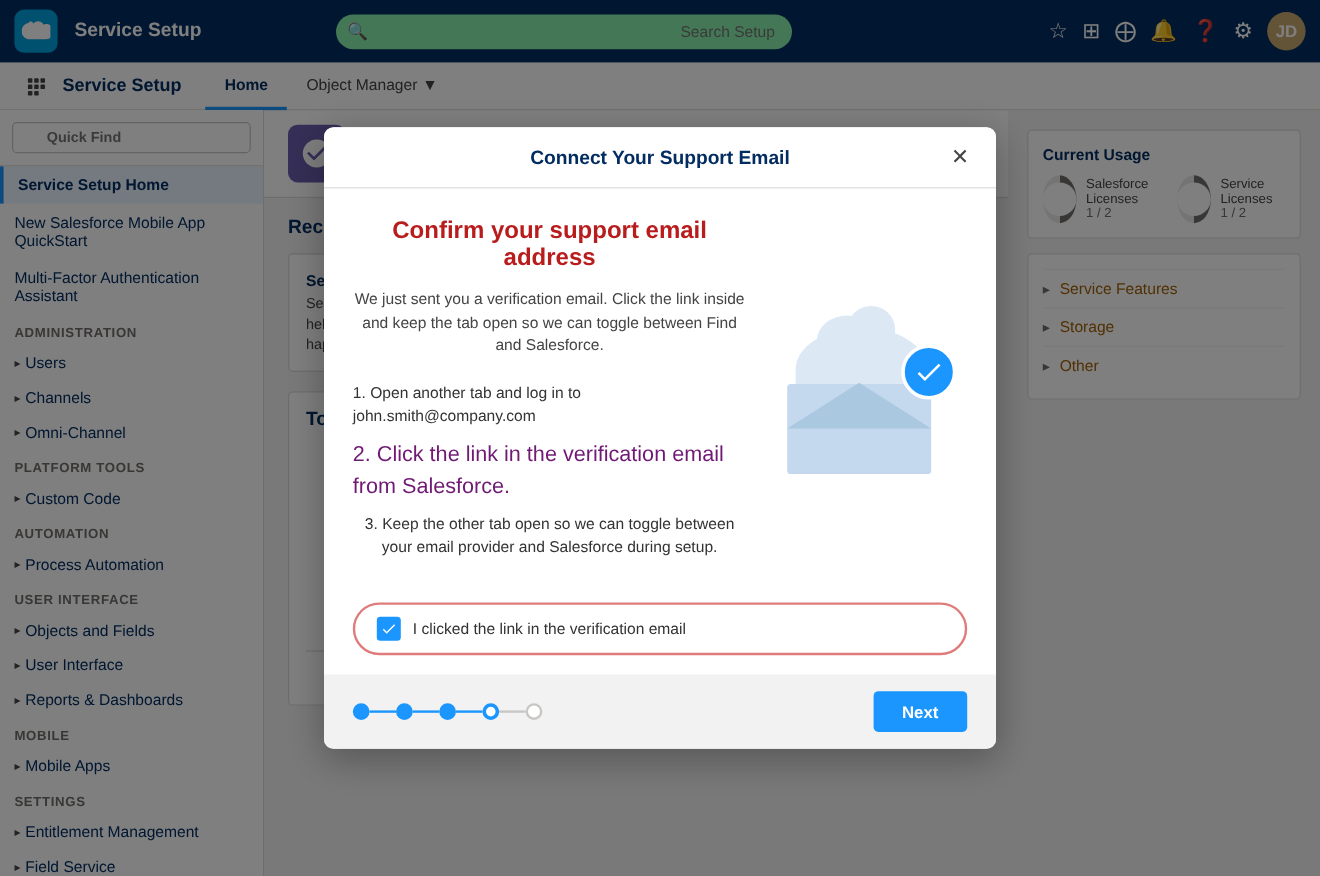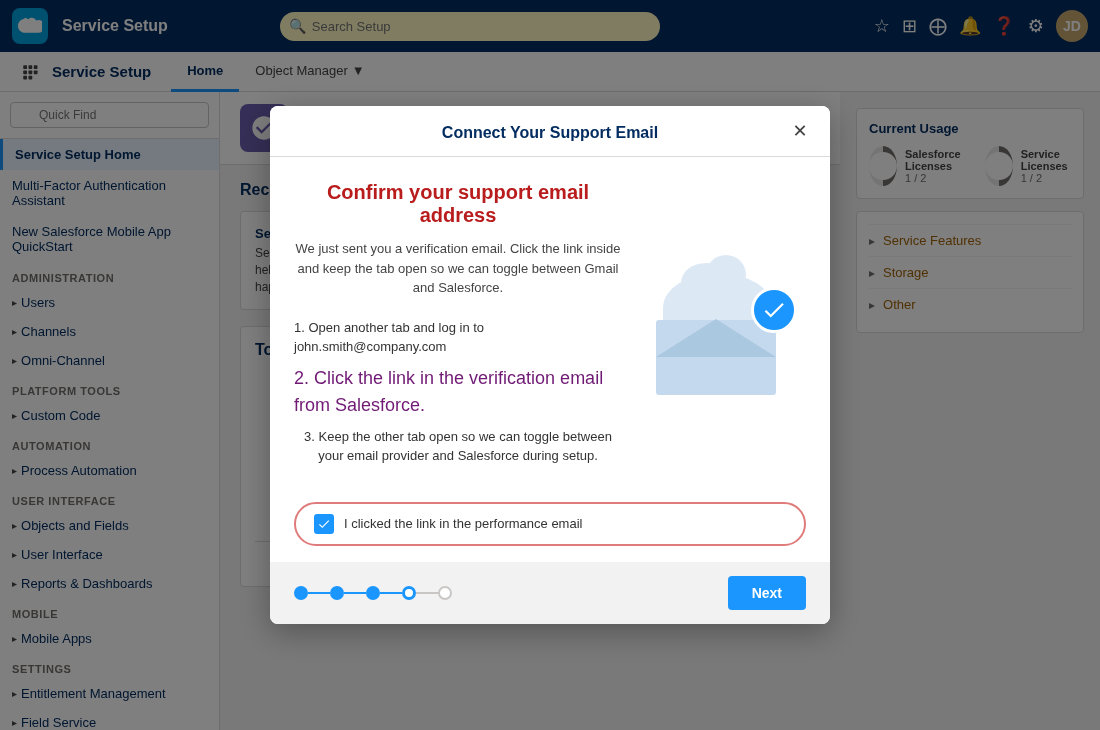--- a/index.html
+++ b/index.html
@@ -36,21 +36,22 @@
       max-width: 380px;
       margin: 0 auto;
       position: relative;
     }
     .top-nav-search input {
       width: 100%;
       padding: 7px 14px 7px 32px;
       border-radius: 20px;
       border: none;
       font-size: 13px;
-      background: #fef9c3;
+      background: #86efac;
+      text-align: right;
     }
     .top-nav-search .search-icon-nav {
       position: absolute;
       left: 10px; top: 50%;
       transform: translateY(-50%);
       color: #444;
       font-size: 14px;
     }
     .top-nav-icons {
       display: flex;
@@ -136,20 +137,21 @@
       padding: 10px 10px;
       border-bottom: 1px solid #dddbda;
     }
     .sidebar-search input {
       width: 100%;
       padding: 5px 10px 5px 28px;
       border: 1px solid #c9c7c5;
       border-radius: 4px;
       font-size: 12px;
       position: relative;
+      font-weight: bold;
     }
     .sidebar-search-wrap {
       position: relative;
     }
     .sidebar-search-wrap .s-icon {
       position: absolute;
       left: 8px;
       top: 50%;
       transform: translateY(-50%);
       font-size: 12px;
@@ -508,21 +510,21 @@
       position: relative;
     }
     .usage-donut-inner {
       width: 28px; height: 28px;
       background: white;
       border-radius: 50%;
     }
     .usage-item-label {
       font-size: 11px;
       color: #444;
-      font-weight: 700;
+      font-weight: 400;
     }
     .usage-item-value {
       font-size: 11px;
       color: #706e6b;
     }
     .feature-list-item {
       display: flex;
       align-items: center;
       gap: 8px;
       padding: 8px 0;
@@ -601,24 +603,24 @@
       <div class="sidebar-search-wrap">
         <span class="s-icon">🔍</span>
         <input type="text" placeholder="Quick Find" style="">
       </div>
     </div>
 
     <div class="sidebar-item active">
       <span>Service Setup Home</span>
     </div>
     <div class="sidebar-item">
+      <span>New Salesforce Mobile App QuickStart</span>
+    </div>
+    <div class="sidebar-item">
       <span>Multi-Factor Authentication Assistant</span>
-    </div>
-    <div class="sidebar-item">
-      <span>New Salesforce Mobile App QuickStart</span>
     </div>
 
     <div class="sidebar-section-label">ADMINISTRATION</div>
     <div class="sidebar-group-toggle">
       <span class="chevron">▸</span>
       <span>Users</span>
     </div>
     <div class="sidebar-group-toggle">
       <span class="chevron">▸</span>
       <span>Channels</span>
@@ -791,21 +793,21 @@
     <div class="modal-header">
       <span class="modal-title">Connect Your Support Email</span>
       <button class="modal-close">✕</button>
     </div>
 
     <div class="modal-body">
       <div class="modal-left">
         <div style="text-align:center; margin-bottom:12px;">
           <div class="modal-confirm-title">Confirm your support email address</div>
         </div>
-        <div class="modal-desc">We just sent you a verification email. Click the link inside and keep the tab open so we can toggle between Gmail and Salesforce.</div>
+        <div class="modal-desc">We just sent you a verification email. Click the link inside and keep the tab open so we can toggle between Find and Salesforce.</div>
 
         <ol style="list-style:none; padding:0; margin-bottom:8px;">
           <li style="font-size:13px; color:#333; padding:4px 0; line-height:1.5;">
             <span>1. </span>
             <span>Open another tab and log in to<br>
             <span style="font-weight:500;">john.smith@company.com</span></span>
           </li>
           <li style="font-size:18px; color:#701a75; padding:4px 0; line-height:1.5;">
             <span>2. </span>
             <span>Click the link in the verification email from Salesforce.</span>
@@ -836,21 +838,21 @@
         </div>
       </div>
     </div>
 
     <div class="checkbox-section">
       <div class="checkbox-custom">
         <svg viewBox="0 0 24 24">
             <path d="M9 16.17L4.83 12l-1.42 1.41L9 19 21 7l-1.41-1.41z"></path>
           </svg>
       </div>
-      <span class="checkbox-label">I clicked the link in the performance email</span>
+      <span class="checkbox-label">I clicked the link in the verification email</span>
     </div>
 
     <div class="modal-footer">
       <div class="progress-dots">
 
         <div class="dot filled"></div>
         <div class="dot-line"></div>
 
         <div class="dot filled"></div>
         <div class="dot-line"></div>

